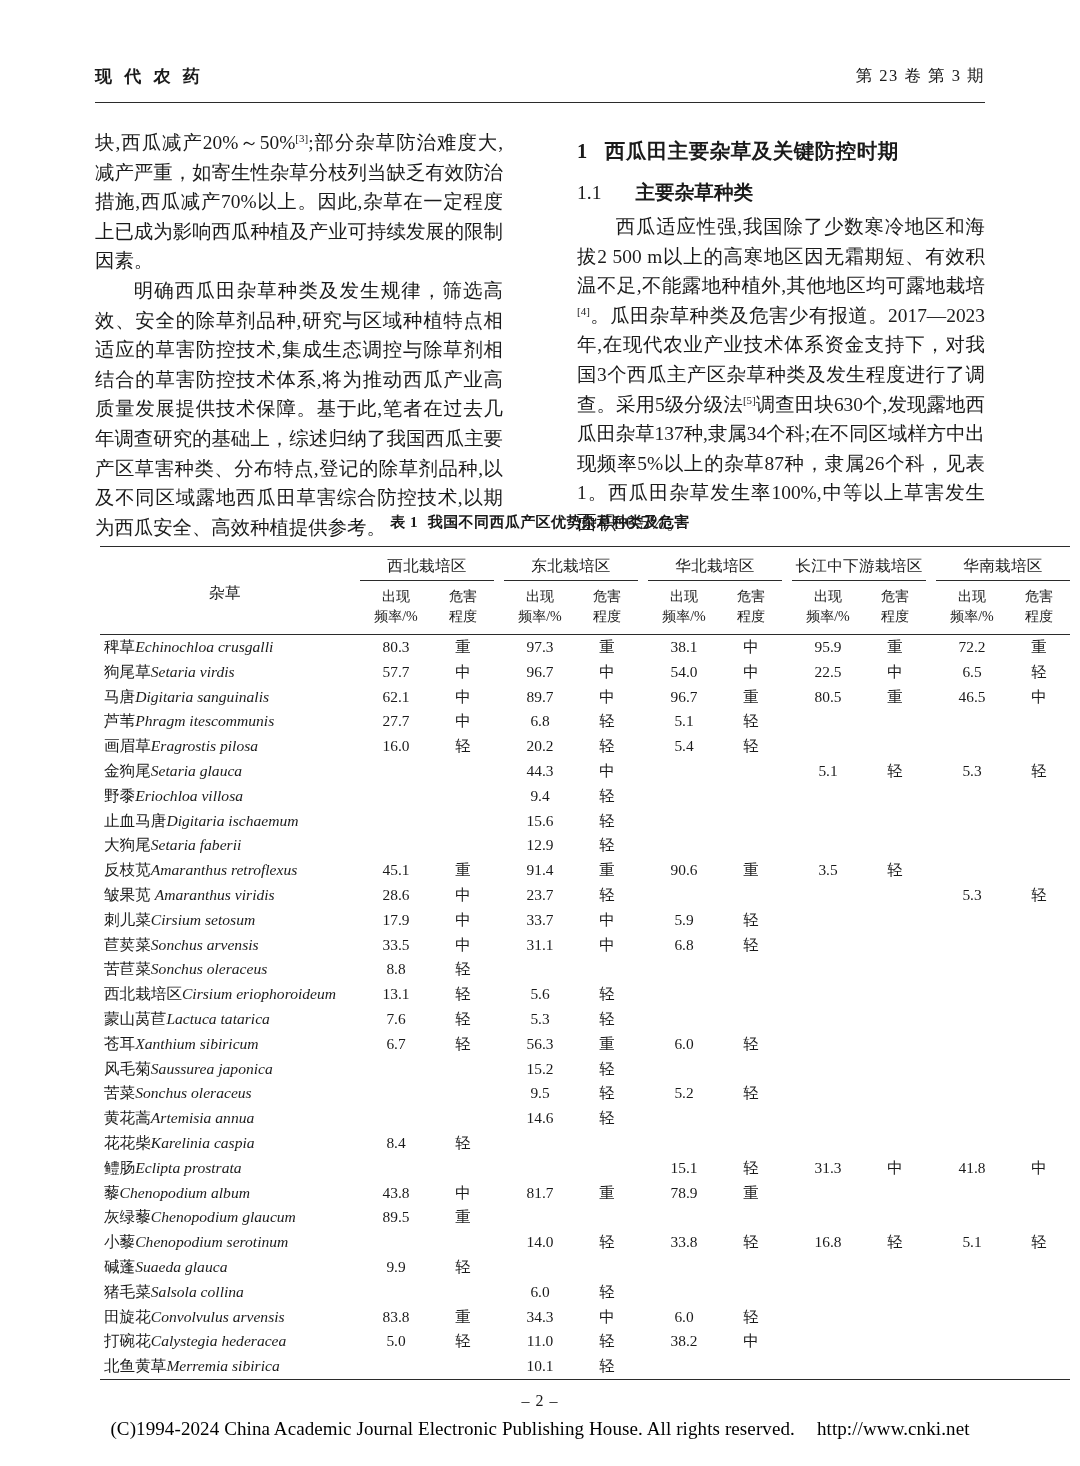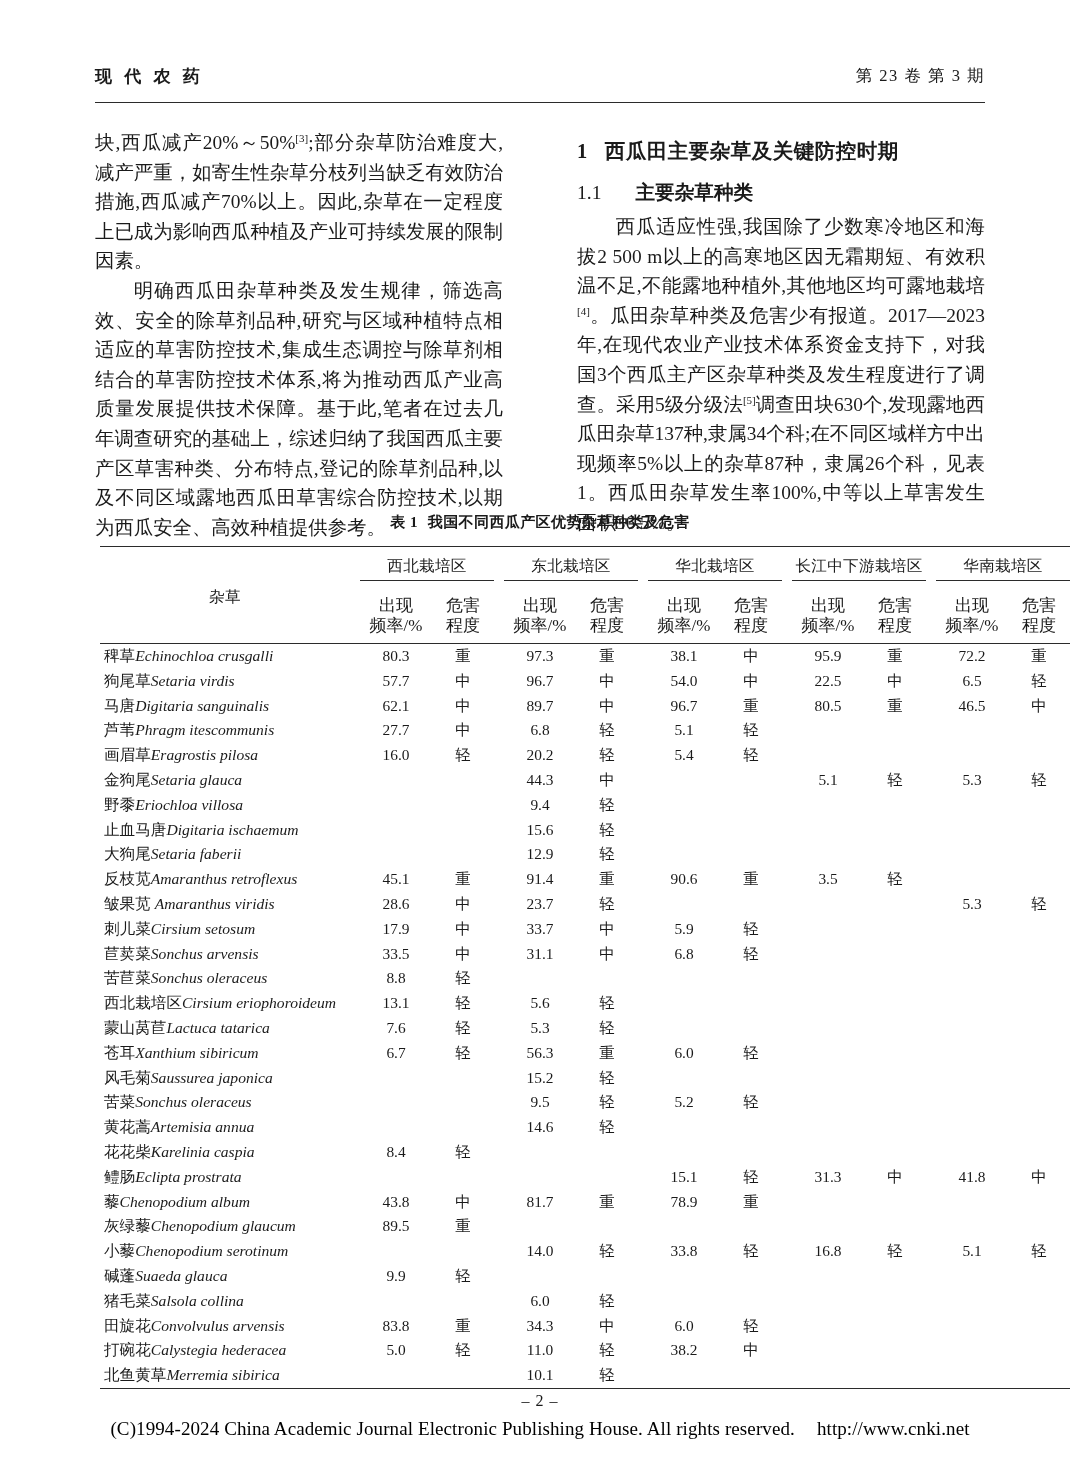--- a/index.html
+++ b/index.html
@@ -128,24 +128,24 @@
     font-size: 15.6px;
     text-align: center;
     letter-spacing: 0.3px;
     padding-top: 5px;
   }
   thead tr.group-row th.grouped {
     border-bottom: 1.1px solid #2b2b2b;
   }
   thead tr.sub-row th {
     height: 46px;
-    font-size: 17px;
+    font-size: 14px;
     text-align: center;
     line-height: 20px;
-    padding-top: 12px;
+    padding-top: 3px;
     padding-bottom: 4px;
   }
   th.weedcol {
     font-size: 15.6px;
     text-align: center;
     vertical-align: middle;
   }
   .spacer-col { width: 10px; }
 
   tbody td {

